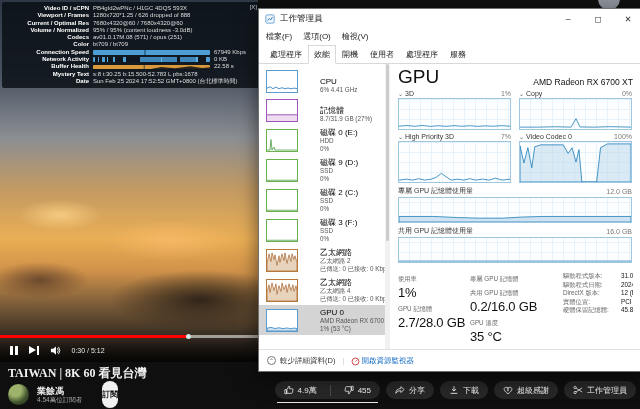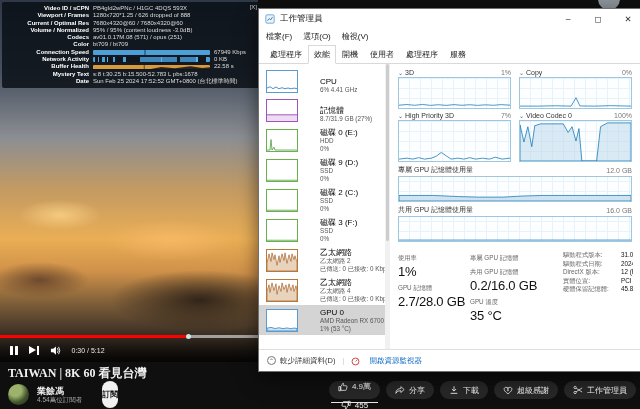--- a/index.html
+++ b/index.html
@@ -49,21 +49,21 @@
   .avatar{width:21px;height:21px;border-radius:50%;
      background:radial-gradient(circle at 35% 30%,#9db26a 0 30%,#42562e 60%,#1d2616 100%);}
   .ch-name{font-size:9px;color:#f1f1f1;font-weight:bold;line-height:10px;}
   .ch-subs{font-size:6.5px;color:#aaa;line-height:8px;}
   .sub-btn{height:27px;display:flex;align-items:center;background:#f1f1f1;color:#0f0f0f;
            border-radius:9px;padding:0 0;font-size:8px;font-weight:bold;margin-left:12px;cursor:pointer;}
 
   .actions{position:absolute;right:4px;top:381px;display:flex;gap:6px;align-items:center;}
   .pill{height:18px;border-radius:9px;background:#272727;color:#f1f1f1;display:flex;align-items:center;
         padding:0 9px;font-size:8px;gap:4px;cursor:pointer;white-space:nowrap;}
-  .likepill{padding:0;position:relative;flex-direction:column;}
+  .likepill{padding:0;position:relative;}
   .likepill::after{content:"";position:absolute;left:2px;right:2px;bottom:-4px;height:1px;background:#e6e6e6;}
   .like-half{display:flex;align-items:center;gap:4px;padding:0 9px;height:100%;}
   .pill-div{width:1px;height:11px;background:#4d4d4d;}
   .pic{width:10px;height:10px;flex:none;}
   .pic svg{display:block;width:100%;height:100%;}
 
   
   .top-circle{position:absolute;left:598px;top:-12px;width:22px;height:22px;border-radius:50%;background:#8d939b;}
 
   
@@ -115,21 +115,21 @@
   .gs-col3{flex:1;min-width:0;padding-top:2px;}
   .gs-label{font-size:6.3px;color:#666;margin-top:5px;}
   .gs-big{font-size:13px;color:#111;margin-top:1px;letter-spacing:-.2px;}
   .gs-row{display:flex;line-height:8.6px;}
   .gs-k{width:58px;flex:none;font-size:6.3px;color:#666;}
   .gs-v{font-size:6.3px;color:#111;white-space:nowrap;overflow:hidden;}
   .tm-footer{height:21px;flex:none;border-top:1px solid #e0e0e0;display:flex;align-items:center;gap:7px;
              padding-left:8px;font-size:7.5px;color:#333;}
   .circ-chev{width:9px;height:9px;border:1px solid #777;border-radius:50%;display:flex;align-items:center;justify-content:center;font-size:6px;color:#555;box-sizing:border-box;}
   .foot-sep{color:#ccc;}
-  .resmon{color:#0a66c2;display:flex;align-items:flex-end;gap:9px;cursor:pointer;}
+  .resmon{color:#0a66c2;display:flex;align-items:flex-end;gap:1px;cursor:pointer;}
   .gauge{width:9px;height:9px;}
 </style>
 </head>
 <body>
 
 <div id="app">
 
   <div class="video">
 
     <div class="so">
@@ -438,20 +438,24 @@
           </div>
         </div>
 
       </div>
 
       <div class="tm-scroll">
           <div class="thumb"></div>
         </div>
 
       <div class="tm-main">
+        <div class="gpu-head">
+          <div class="gpu-title">GPU</div>
+          <div class="gpu-dev">AMD Radeon RX 6700 XT</div>
+        </div>
 
         <div class="chart-grid">
           <div class="chart">
             <div class="chart-h">
               <span><span class="chev">⌄</span><span>3D</span></span>
               <span class="pct">1%</span>
             </div>
             <div class="cbox h32">
               <svg viewBox="0 0 113 32" preserveAspectRatio="none">
                   <polyline points="0,29 8,28.3 16,29.1 24,28.2 32,29.2 40,28.5 48,29.2 56,28.4 64,29.1 72,28.5 80,29.2 88,28.6 96,29.1 104,28.4 113,29" fill="none" stroke="#1579b5" stroke-width=".8"></polyline>

